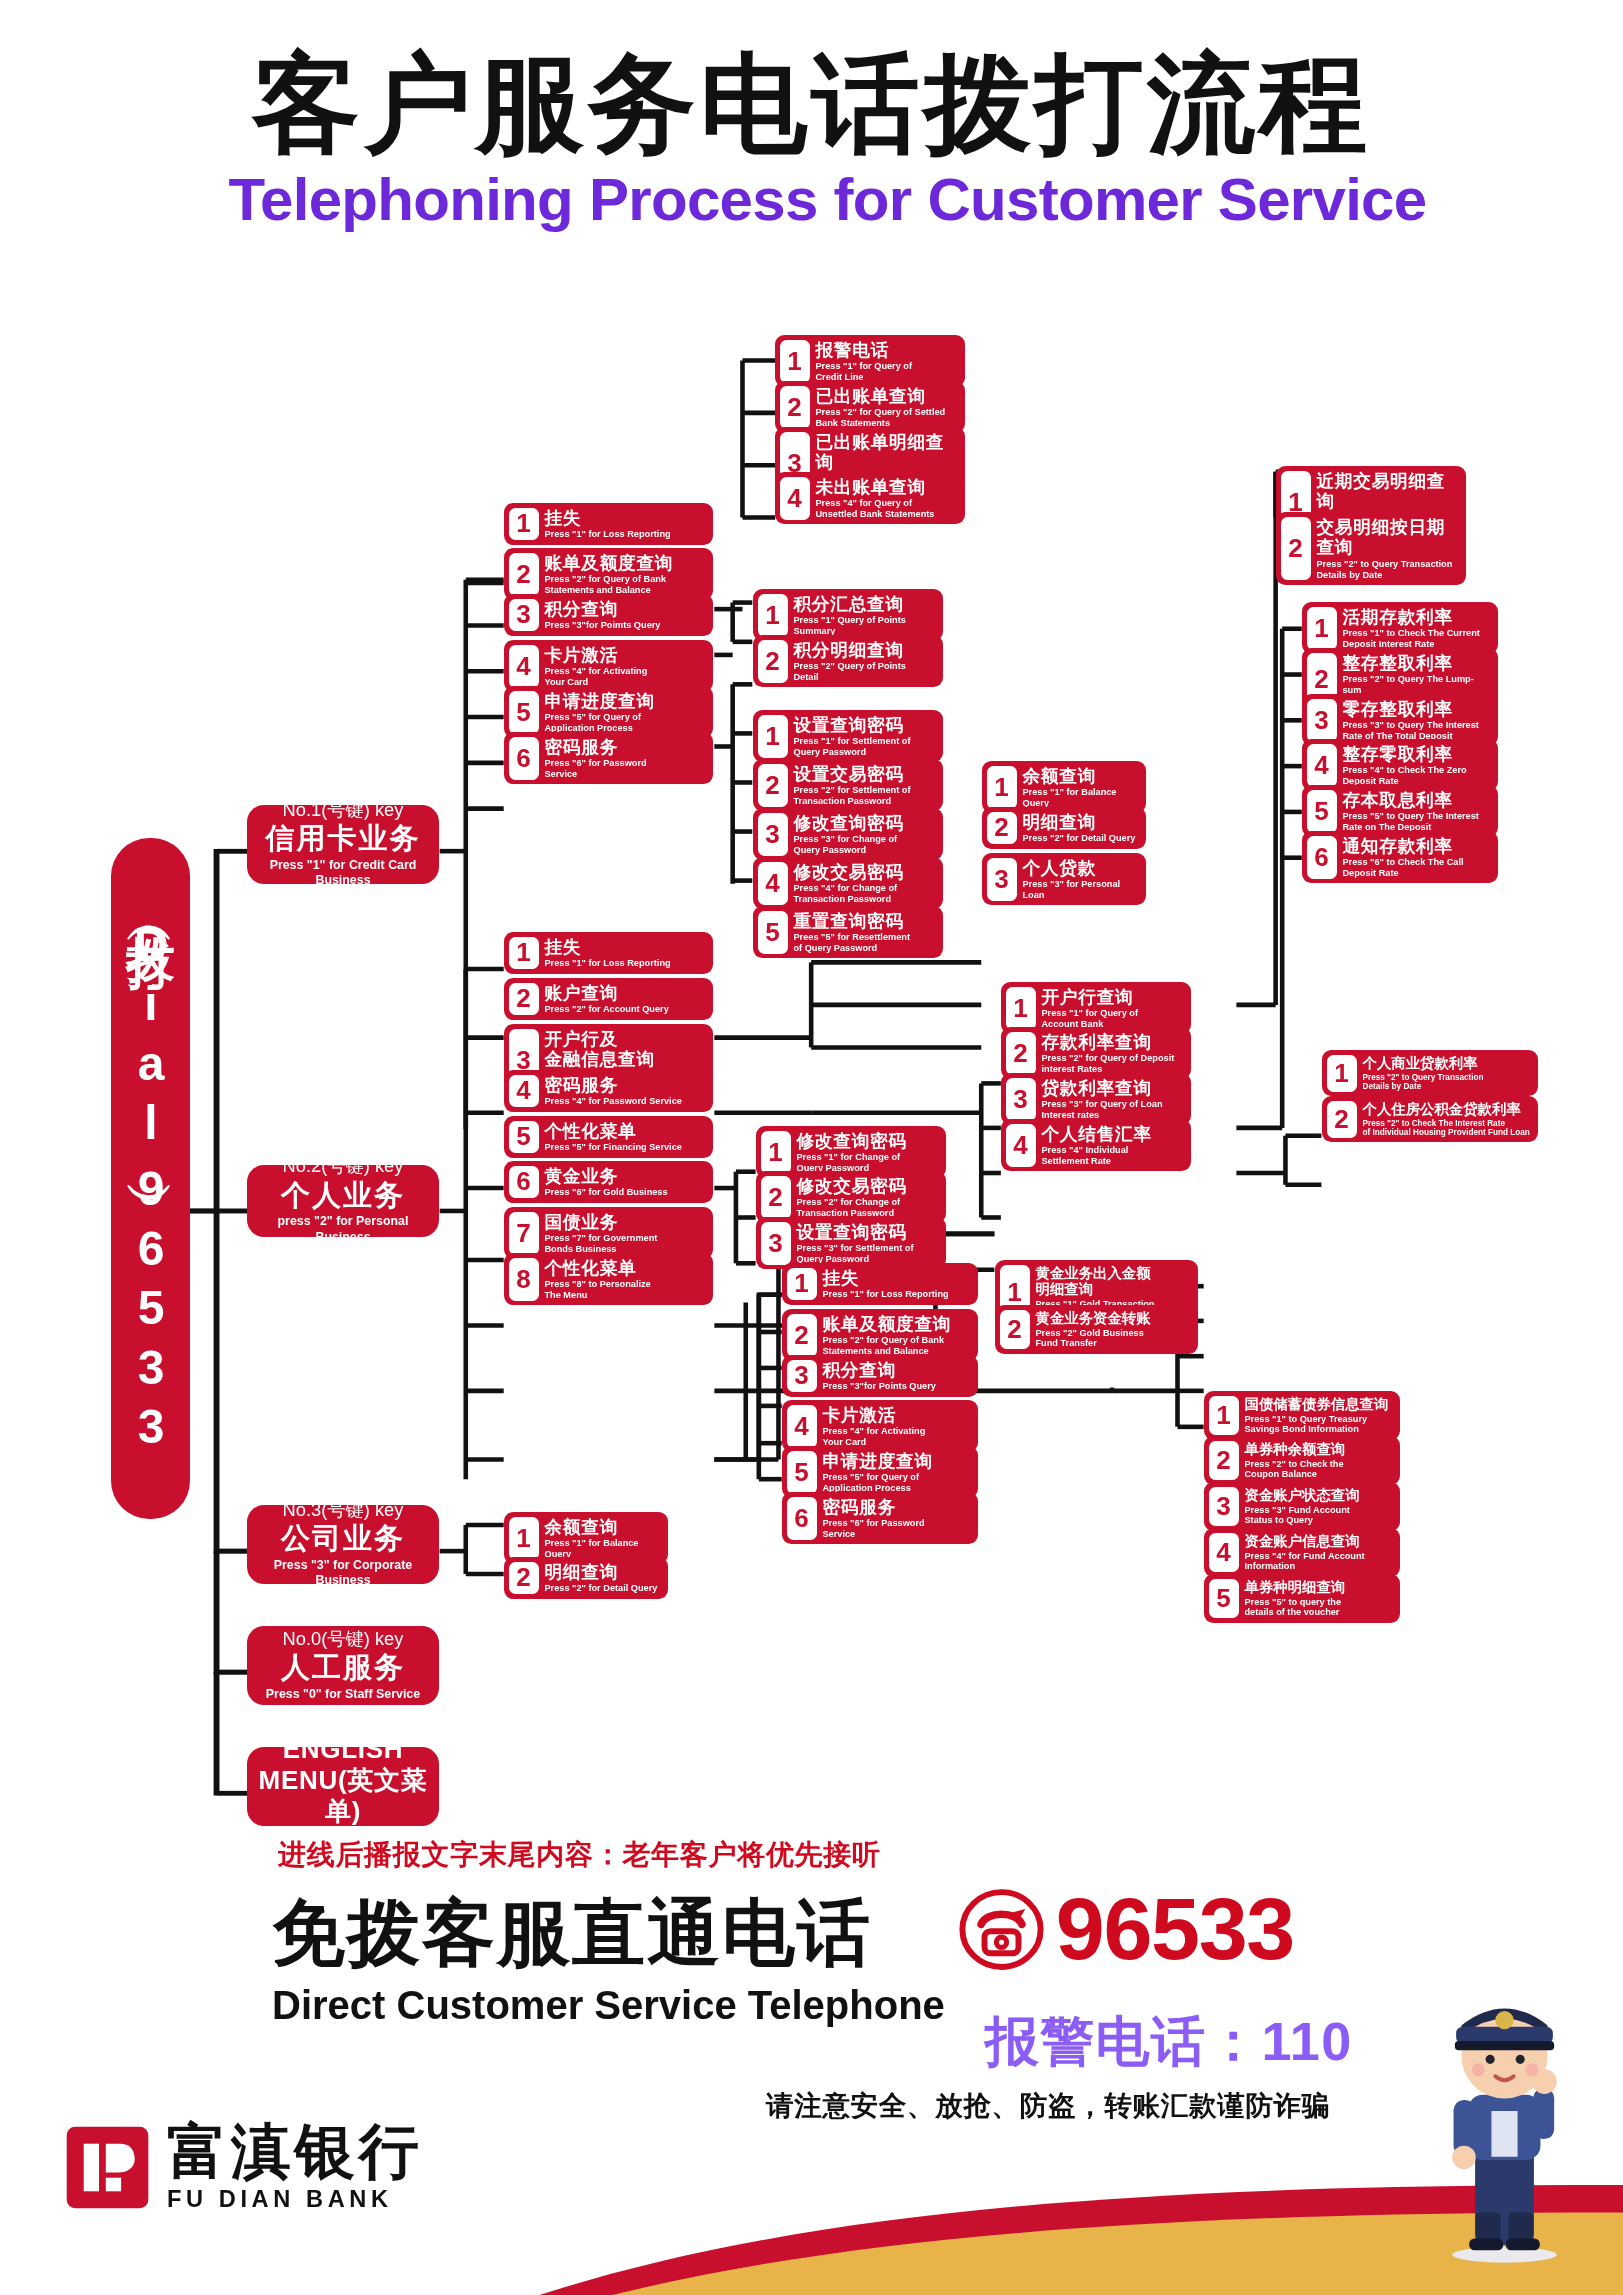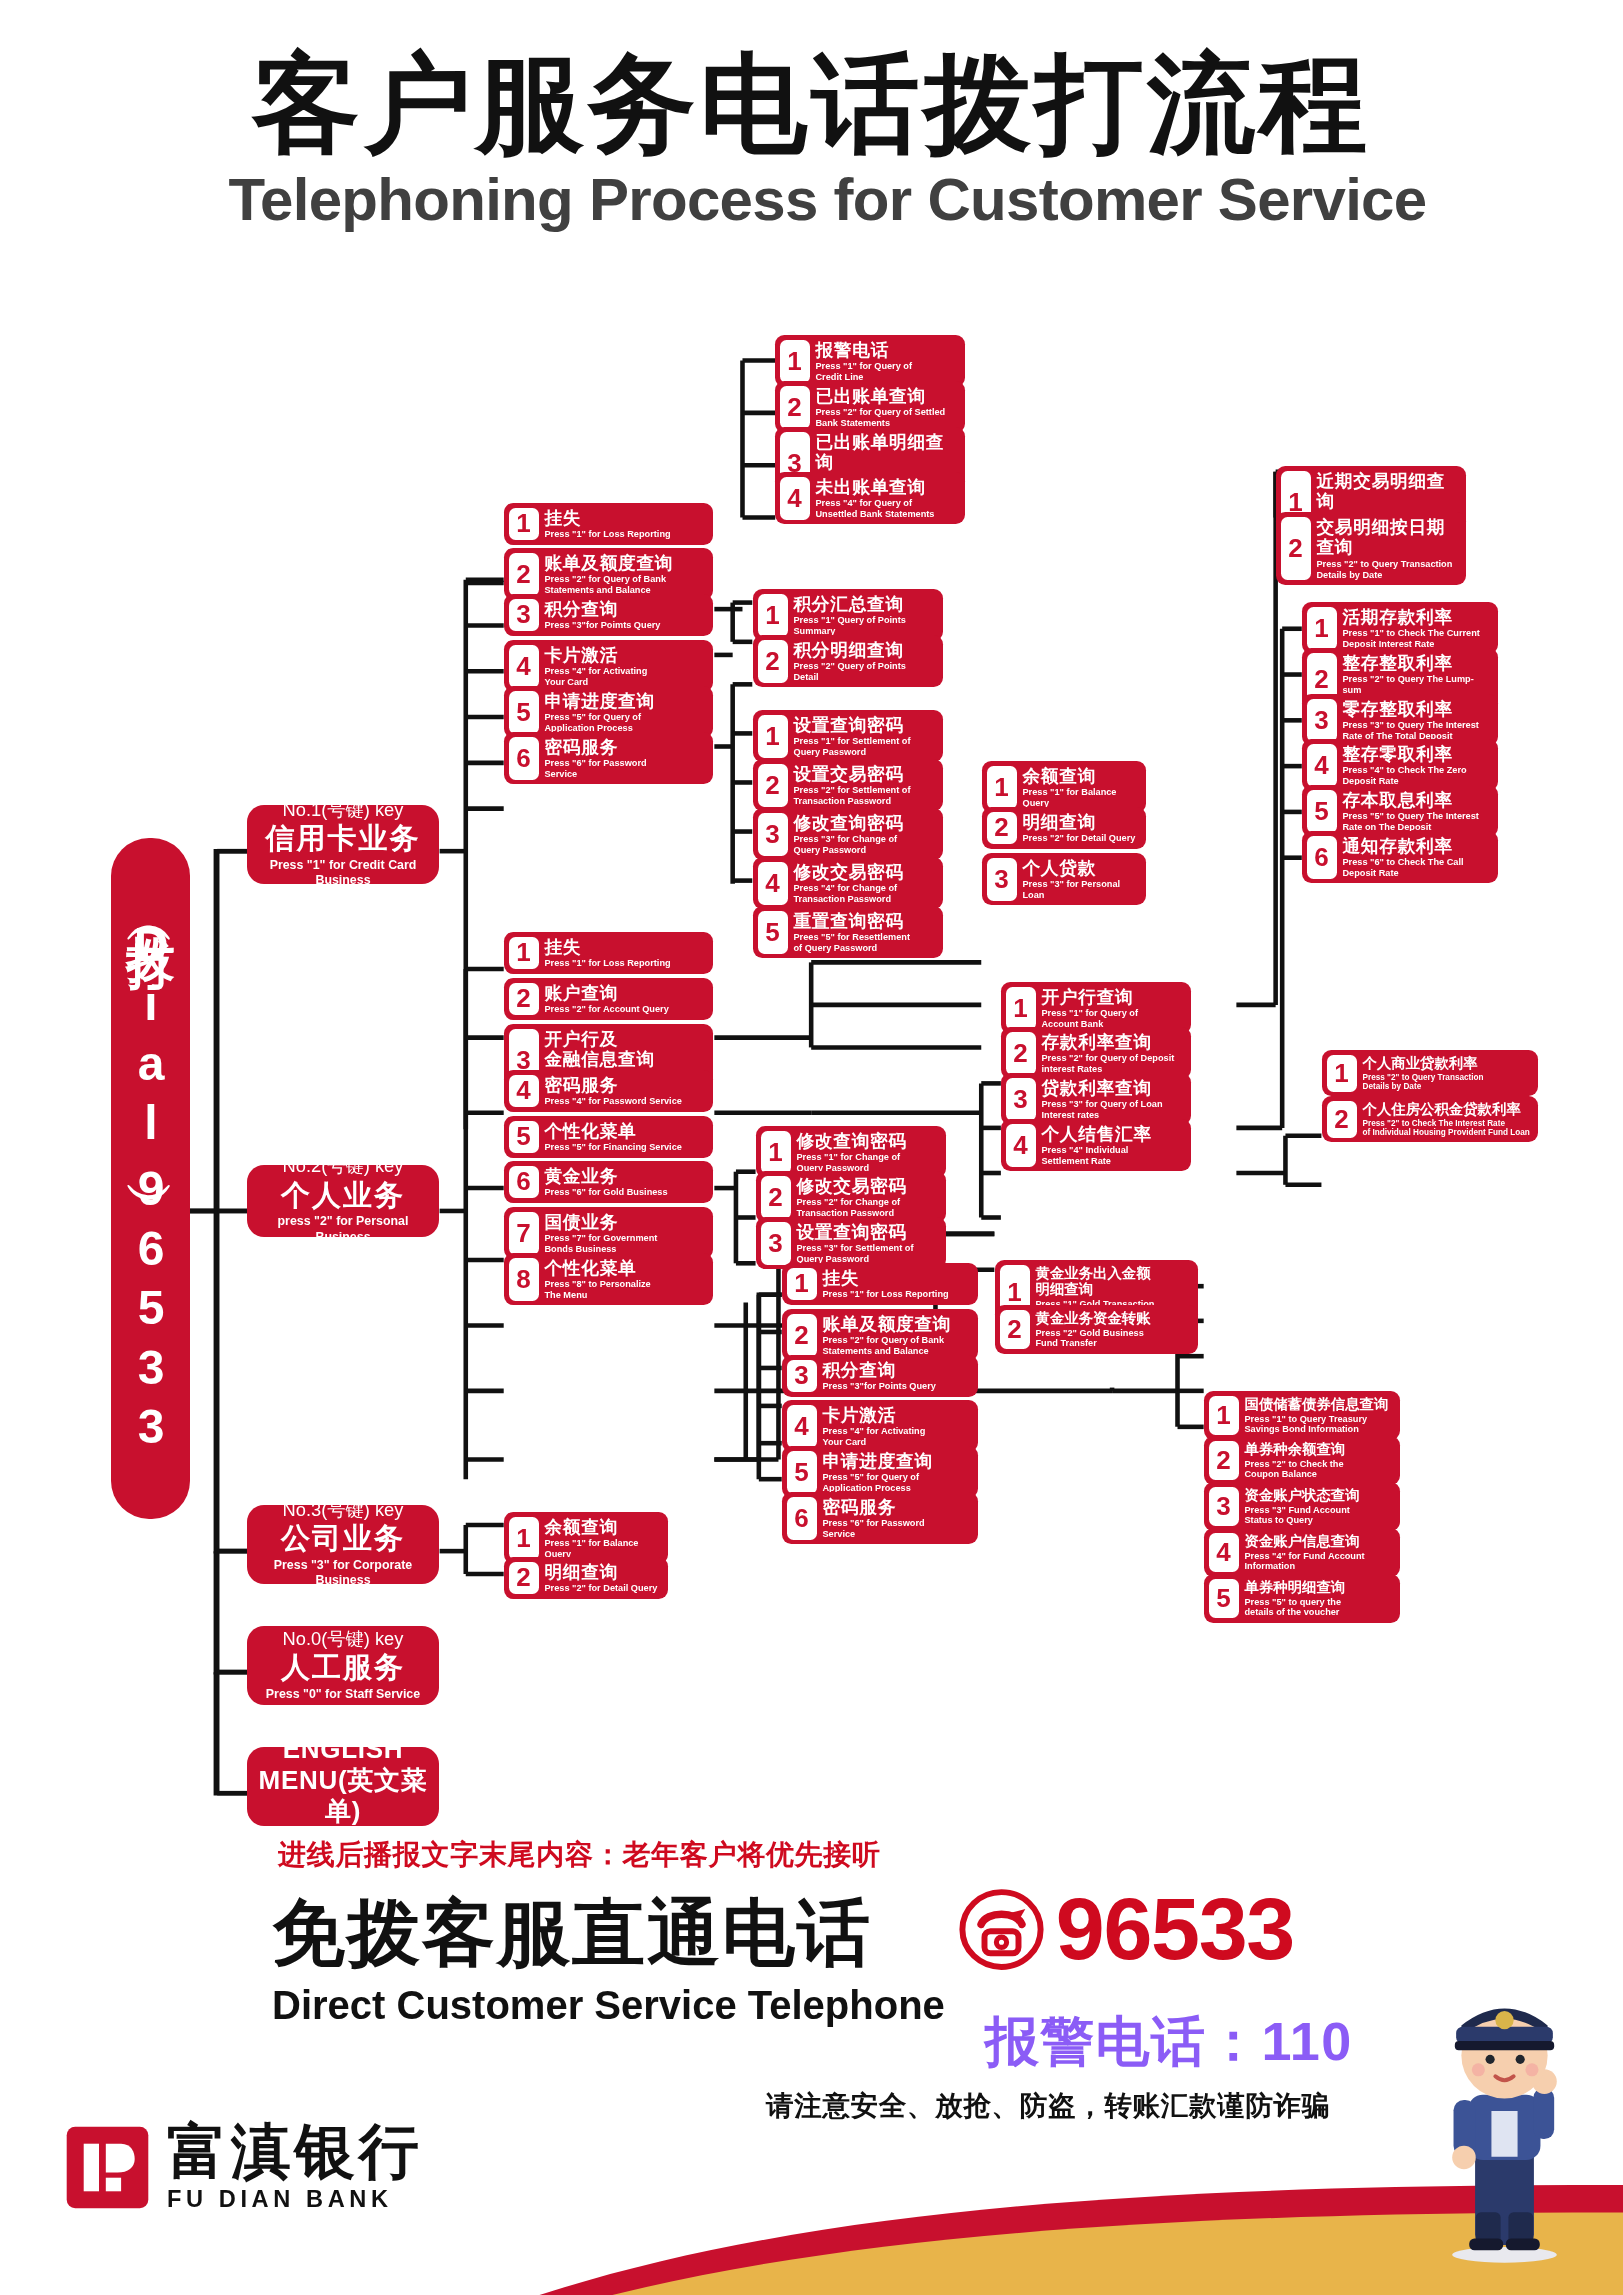--- a/index.html
+++ b/index.html
@@ -13,21 +13,21 @@
   #poster { position: relative; width: 1623px; height: 2295px; background:#fff; }
 
   
   .header { position:absolute; left:0; top:46px; width:1623px; text-align:center; }
   .title-cn {
     font-size: 108px; font-weight: 900; color:#111; letter-spacing: 3.9px;
     font-family: "DejaVu Sans", "Liberation Sans", sans-serif;
     line-height: 1.08;
   }
   .title-en {
-    font-size: 60px; font-weight: 900; color:#404040; letter-spacing: -0.7px;
+    font-size: 60px; font-weight: 900; color:#6d28d9; letter-spacing: -0.7px;
     line-height: 1.15; margin-top: 2.6px; margin-left: 32px;
   }
 
   
   .chart { position:absolute; left:0; top:308px; width:1623px; height:1505px; }
   .chart svg { position:absolute; left:0; top:0; width:1623px; height:1505px; }
 
   
   .dial {
     position:absolute; left:111px; top:838px; width:79px; height:681px;

